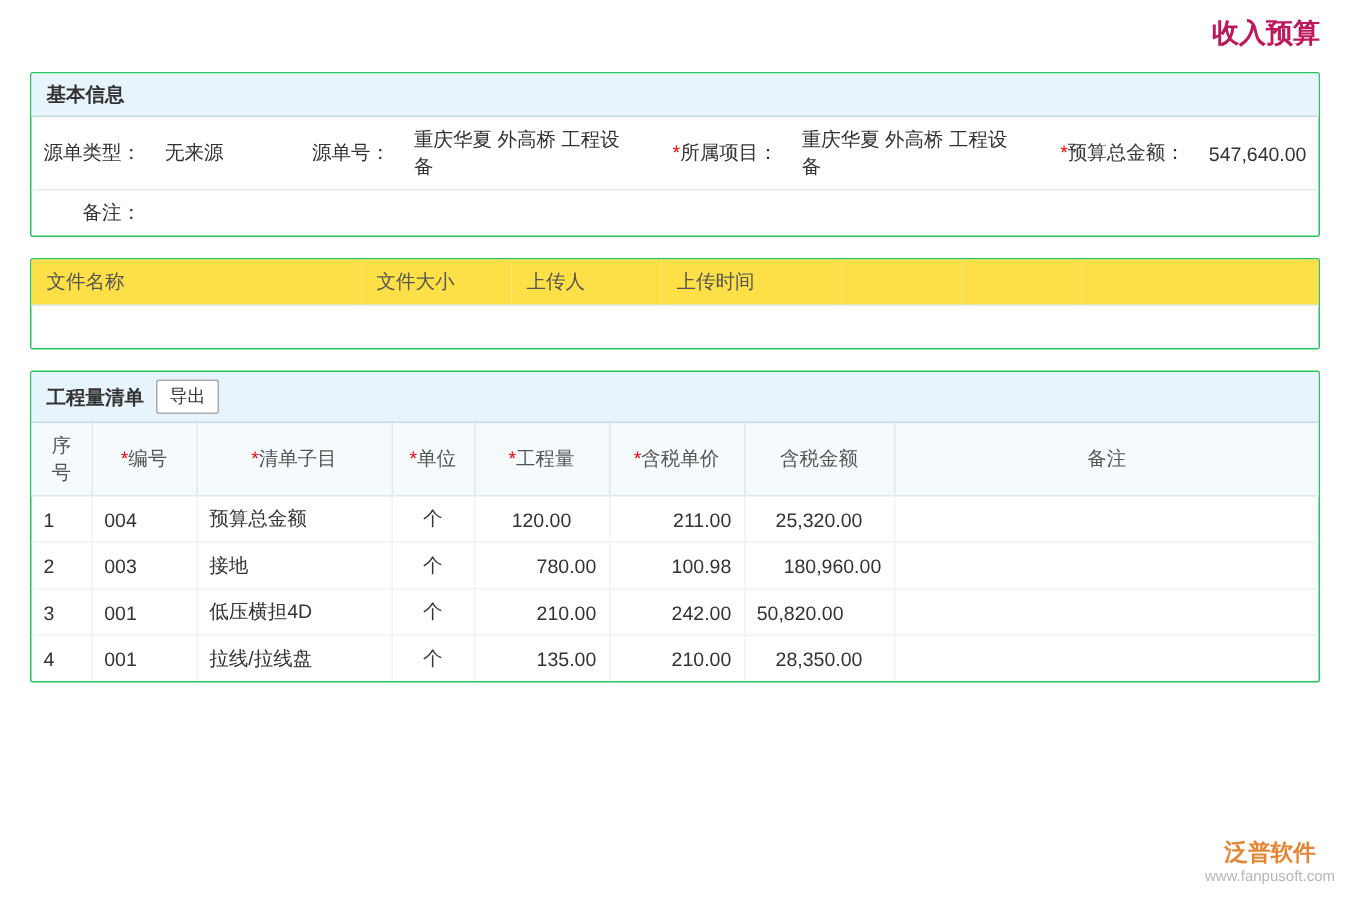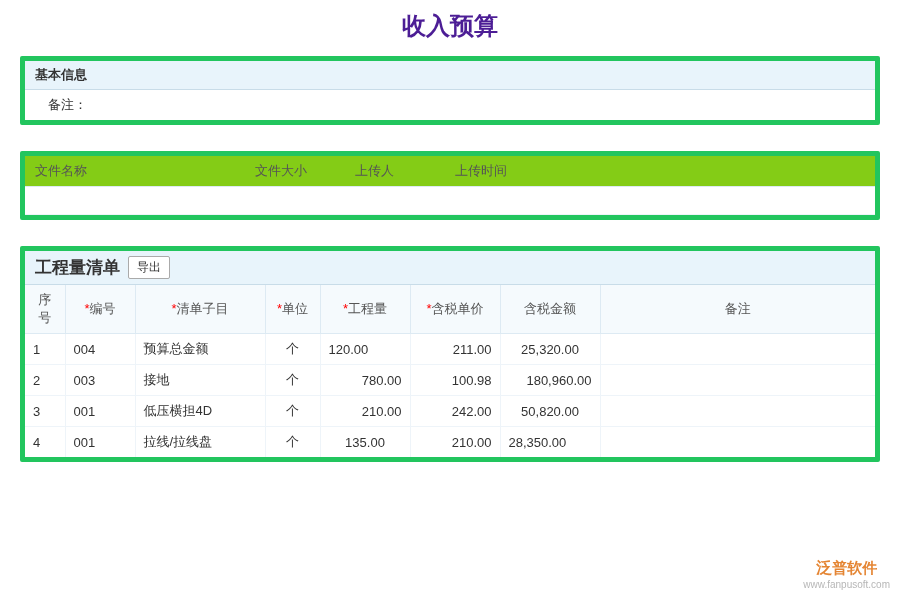--- a/index.html
+++ b/index.html
@@ -7,30 +7,30 @@
       font-family: "Microsoft YaHei", SimSun, Arial, sans-serif;
       font-size: 13px;
       background: #fff;
       color: #333;
       width: 900px;
       min-height: 600px;
       padding: 10px 20px 20px 20px;
     }
 
     .page-title {
-      text-align: center;
-      font-size: 24px;
+      text-align: right;
+      font-size: 18px;
       font-weight: bold;
       margin-bottom: 14px;
-      color: #4c1d95;
+      color: #be185d;
     }
 
     .section {
-      border: 5px solid #22c55e;
-      margin-bottom: 26px;
+      border: 1px solid #22c55e;
+      margin-bottom: 14px;
       border-radius: 2px;
     }
 
     .section-header {
       background: #e8f4fb;
       padding: 5px 10px;
       font-size: 13px;
       font-weight: bold;
       color: #333;
       border-bottom: 1px solid #c8dce8;
@@ -68,21 +68,21 @@
     }
 
     
     .attach-table {
       width: 100%;
       border-collapse: collapse;
     }
 
     .attach-table th {
       padding: 6px 10px;
-      background: #84cc16;
+      background: #fde047;
       border-bottom: 1px solid #ddeaf3;
       font-weight: normal;
       color: #555;
       text-align: left;
     }
 
     .attach-table td {
       padding: 6px 10px;
       border-bottom: 1px solid #eef4f9;
     }
@@ -91,21 +91,21 @@
     .eng-section-header {
       background: #e8f4fb;
       padding: 5px 10px;
       display: flex;
       align-items: center;
       gap: 8px;
       border-bottom: 1px solid #c8dce8;
     }
 
     .eng-section-title {
-      font-size: 17px;
+      font-size: 13px;
       font-weight: bold;
       color: #333;
     }
 
     .export-btn {
       background: #fff;
       border: 1px solid #aaa;
       border-radius: 2px;
       padding: 2px 8px;
       font-size: 12px;
@@ -183,20 +183,33 @@
 
 <div class="page-title">收入预算</div>
 
 <div class="section">
   <div class="section-header">基本信息</div>
   <div class="section-body">
     <table class="info-table">
       <tbody>
 
 
+        <tr>
+          <td class="label-cell">源单类型：</td>
+          <td class="value-cell">无来源</td>
+          <td style="width:8px; border-bottom:1px solid #e0edf5;"></td>
+          <td class="label-cell">源单号：</td>
+          <td class="value-cell">重庆华夏 外高桥 工程设备</td>
+          <td style="width:8px; border-bottom:1px solid #e0edf5;"></td>
+          <td class="label-cell"><span class="required-star">*</span>所属项目：</td>
+          <td class="value-cell">重庆华夏 外高桥 工程设备</td>
+          <td style="width:8px; border-bottom:1px solid #e0edf5;"></td>
+          <td class="label-cell"><span class="required-star">*</span>预算总金额：</td>
+          <td class="value-cell">547,640.00</td>
+        </tr>
 
         <tr>
           <td class="label-cell">备注：</td>
           <td colspan="10" class="value-cell"></td>
         </tr>
       </tbody>
     </table>
   </div>
 </div>
 
@@ -241,21 +254,21 @@
           <th style="width:100px">含税金额</th>
           <th>备注</th>
         </tr>
       </thead>
       <tbody id="eng-tbody">
       <tr>
     <td>1</td>
     <td>004</td>
     <td>预算总金额</td>
     <td>个</td>
-    <td style="text-align:left">120.00</td>
+    <td style="text-align:center">120.00</td>
     <td style="text-align:right">211.00</td>
     <td style="text-align:center">25,320.00</td>
     <td></td>
   </tr>
           <tr>
     <td>2</td>
     <td>003</td>
     <td>接地</td>
     <td>个</td>
     <td style="text-align:right">780.00</td>
@@ -263,31 +276,31 @@
     <td style="text-align:right">180,960.00</td>
     <td></td>
   </tr>
           <tr>
     <td>3</td>
     <td>001</td>
     <td>低压横担4D</td>
     <td>个</td>
     <td style="text-align:right">210.00</td>
     <td style="text-align:right">242.00</td>
-    <td style="text-align:center">50,820.00</td>
+    <td style="text-align:left">50,820.00</td>
     <td></td>
   </tr>
           <tr>
     <td>4</td>
     <td>001</td>
     <td>拉线/拉线盘</td>
     <td>个</td>
-    <td style="text-align:center">135.00</td>
+    <td style="text-align:right">135.00</td>
     <td style="text-align:right">210.00</td>
-    <td style="text-align:left">28,350.00</td>
+    <td style="text-align:center">28,350.00</td>
     <td></td>
   </tr>
         </tbody>
     </table>
   </div>
 </div>
 
 <div class="watermark">
   <div class="watermark-logo">
     <span style="color:#e07010; font-size:16px;">泛</span><span style="color:#e07010;">普软件</span>

